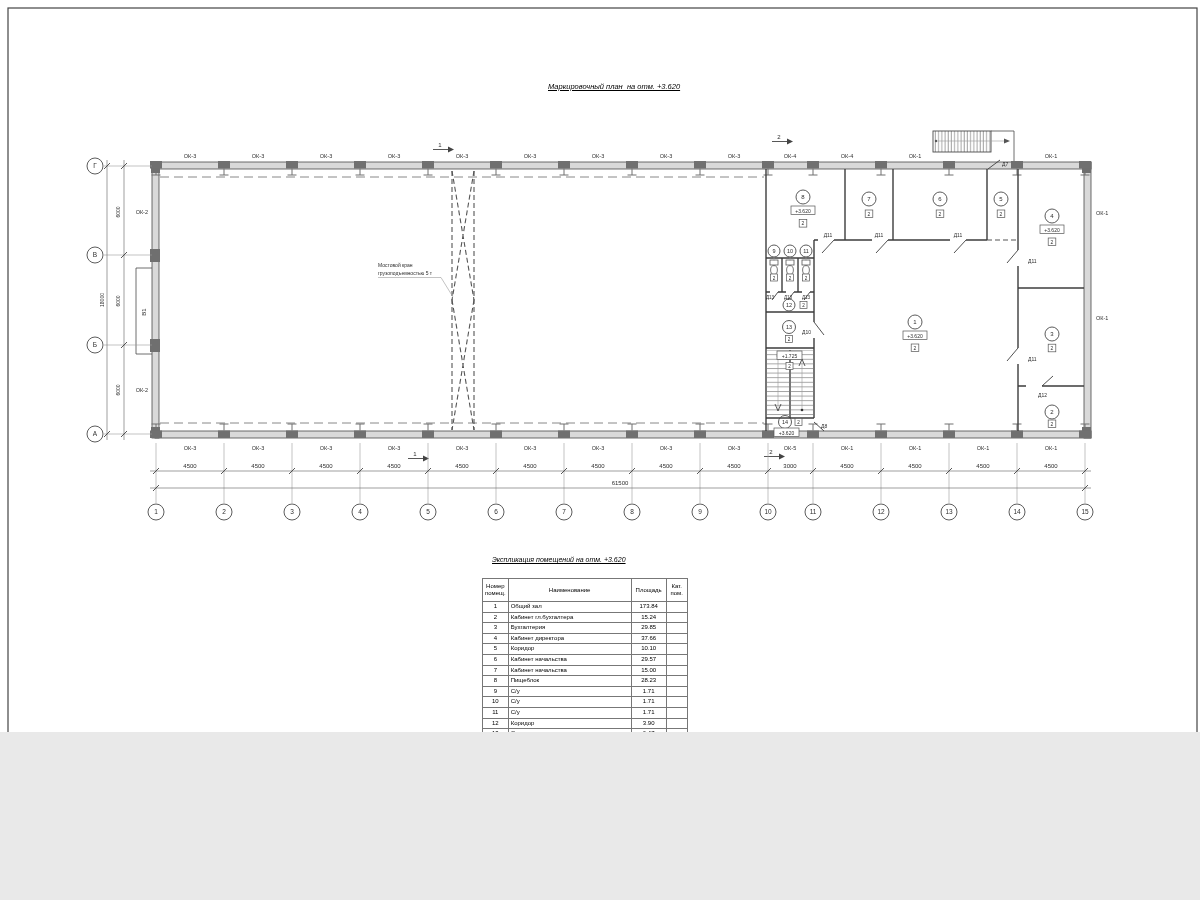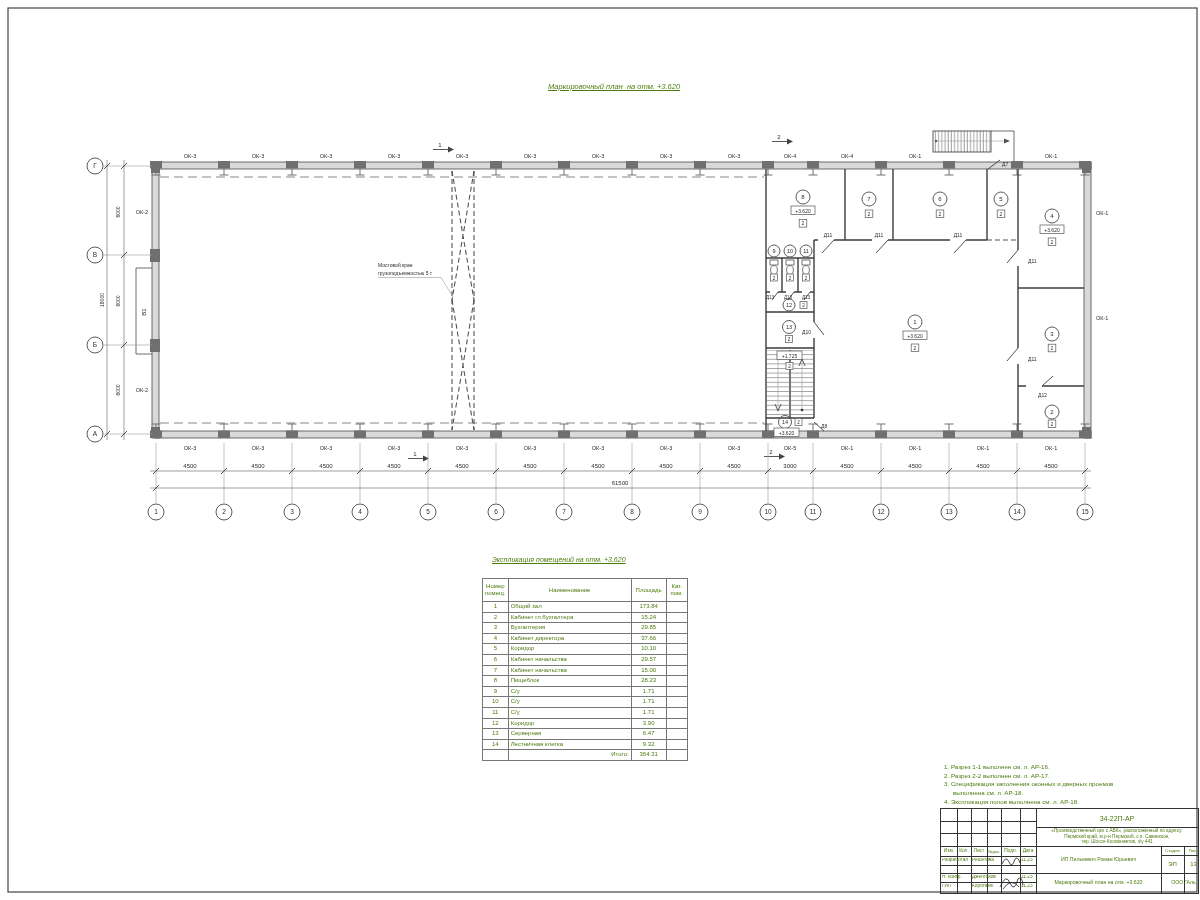--- a/index.html
+++ b/index.html
@@ -1,17 +1,17 @@
 <!DOCTYPE html>
 <html><head>
 <meta charset="utf-8">
 <style>
   html,body{margin:0;padding:0;background:#e9e9e9;}
-  #sheet{position:relative;width:1200px;height:900px;background:#fff;overflow:hidden;
-         font-family:"Liberation Sans",sans-serif;color:#4d7c0f;}
+  #sheet{position:relative;width:1200px;height:732px;background:#fff;overflow:hidden;
+         font-family:"Liberation Sans",sans-serif;color:#000000;}
   svg text{font-family:"Liberation Sans",sans-serif;fill:#2e2e2e;}
   .s45{font-size:4.6px}.s5{font-size:5px}.s55{font-size:5.5px}.s6{font-size:6px}.s65{font-size:6.5px}
   .rc{fill:none;stroke:#4a4a4a;stroke-width:.9}
   .rcs{fill:none;stroke:#4a4a4a;stroke-width:.8}
   .bx{fill:#fff;stroke:#555;stroke-width:.7}
   .thin{stroke:#9a9a9a;stroke-width:.6;fill:none}
   .dim{stroke:#777;stroke-width:.7;fill:none}
   .part{stroke:#3d3d3d;stroke-width:1.4;fill:none}
   .leaf{stroke:#3d3d3d;stroke-width:.9;fill:none}
   .dash{stroke:#6a6a6a;stroke-width:.8;fill:none;stroke-dasharray:9 5}

